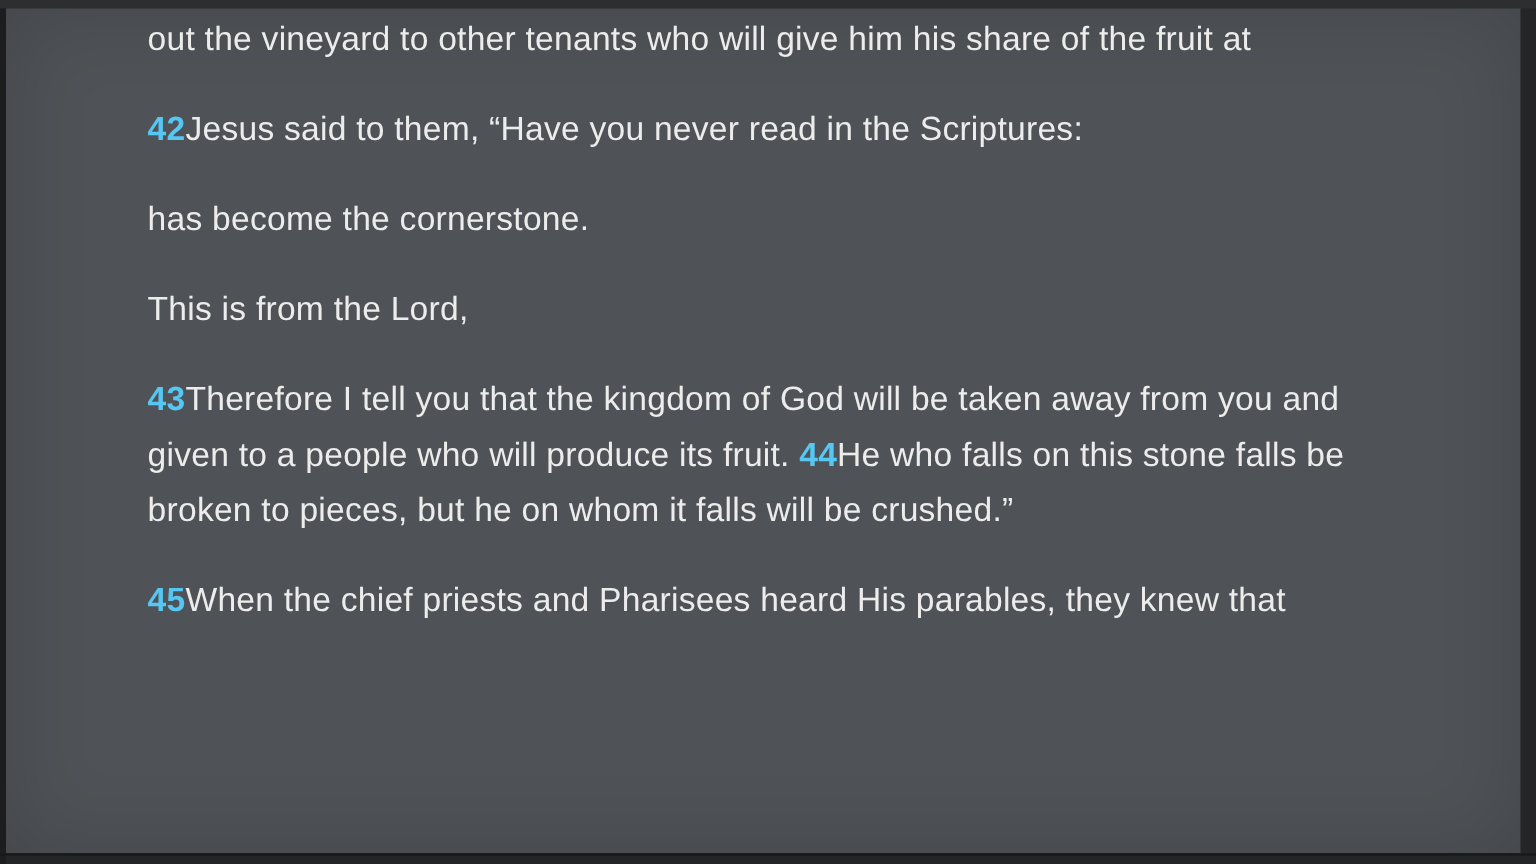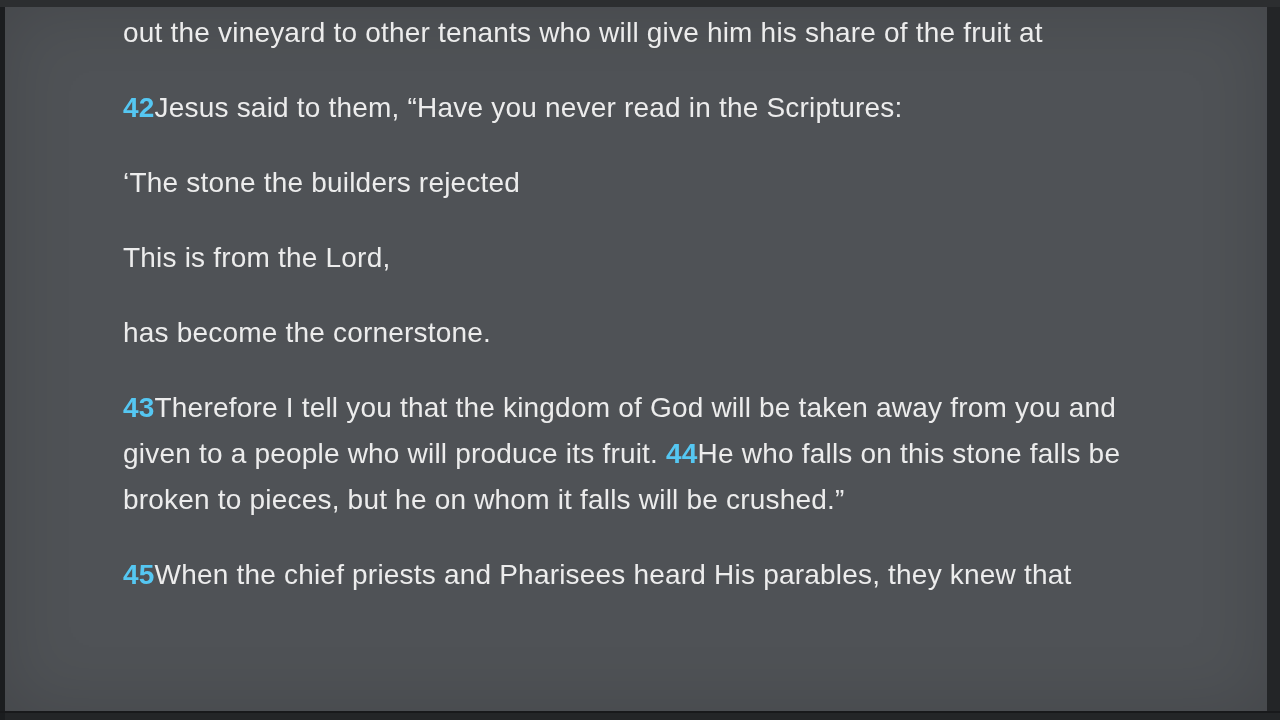--- a/index.html
+++ b/index.html
@@ -56,21 +56,20 @@
 </style>
 </head>
 <body>
 
 <div class="frame" style="background: linear-gradient(to right, rgb(27, 29, 31) 0px, rgb(27, 29, 31) 5px, rgb(35, 37, 39) 5px);">
   <div class="frame-top" style="background: rgb(44, 46, 48);"></div>
   <div class="content">
     <div class="text-col">
         <p class="para"><span>out the vineyard to other tenants who will give him his share of the fruit at</span><br></p>
         <p class="para"><span class="verse-num">42</span><span>Jesus said to them, “Have you never read in the Scriptures:</span></p>
-        <p class="para"><span>‘The stone the builders rejected</span></p>
+        <p class="para"><span>has become the cornerstone.</span></p>
         <p class="para"><span>This is from the Lord,</span></p>
-        <p class="para"><span>has become the cornerstone.</span></p>
         <p class="para"><span class="verse-num">43</span><span>Therefore I tell you that the kingdom of God will be taken away from you and</span><br><span>given to a people who will produce its fruit. </span><span class="verse-num">44</span><span>He who falls on this stone falls be</span><br><span>broken to pieces, but he on whom it falls will be crushed.”</span></p>
         <p class="para"><span class="verse-num">45</span><span>When the chief priests and Pharisees heard His parables, they knew that</span></p>
       </div>
   </div>
   <div class="frame-bottom-line"></div>
 </div>
 
 </body></html>

